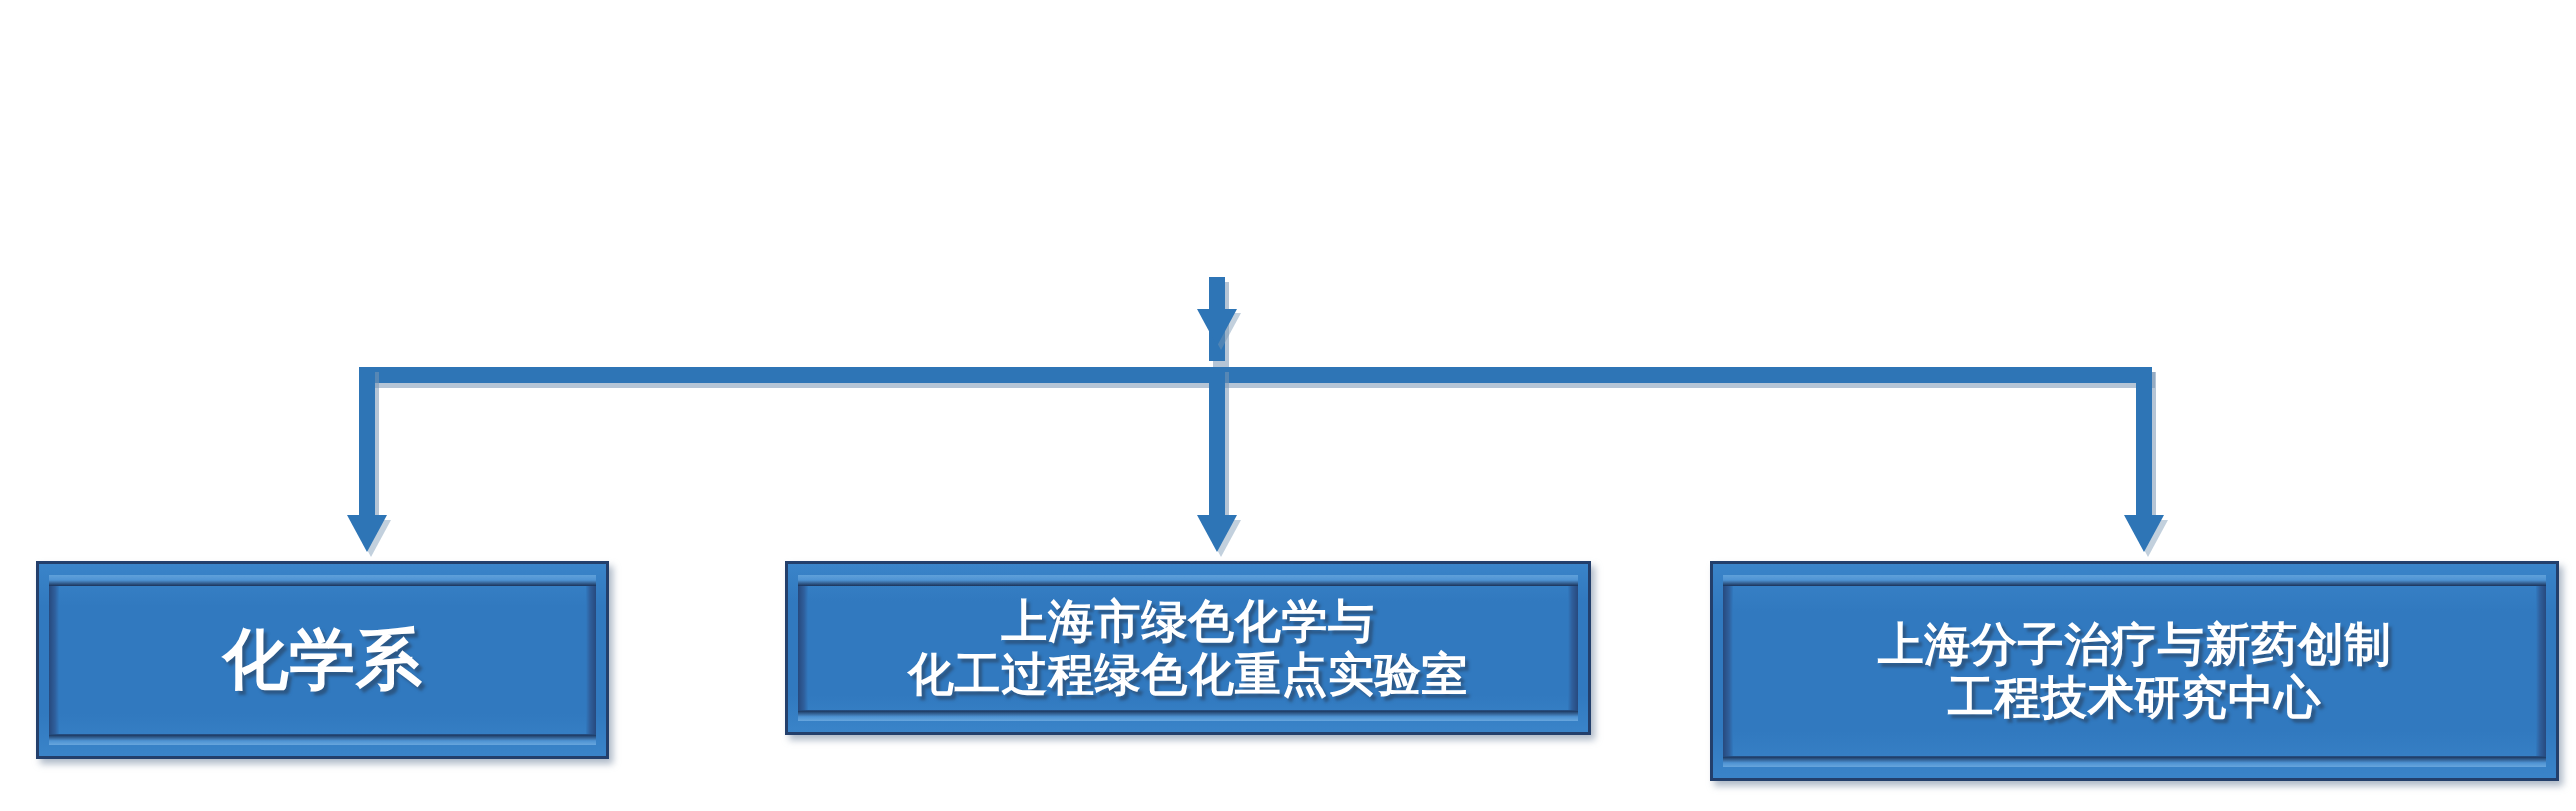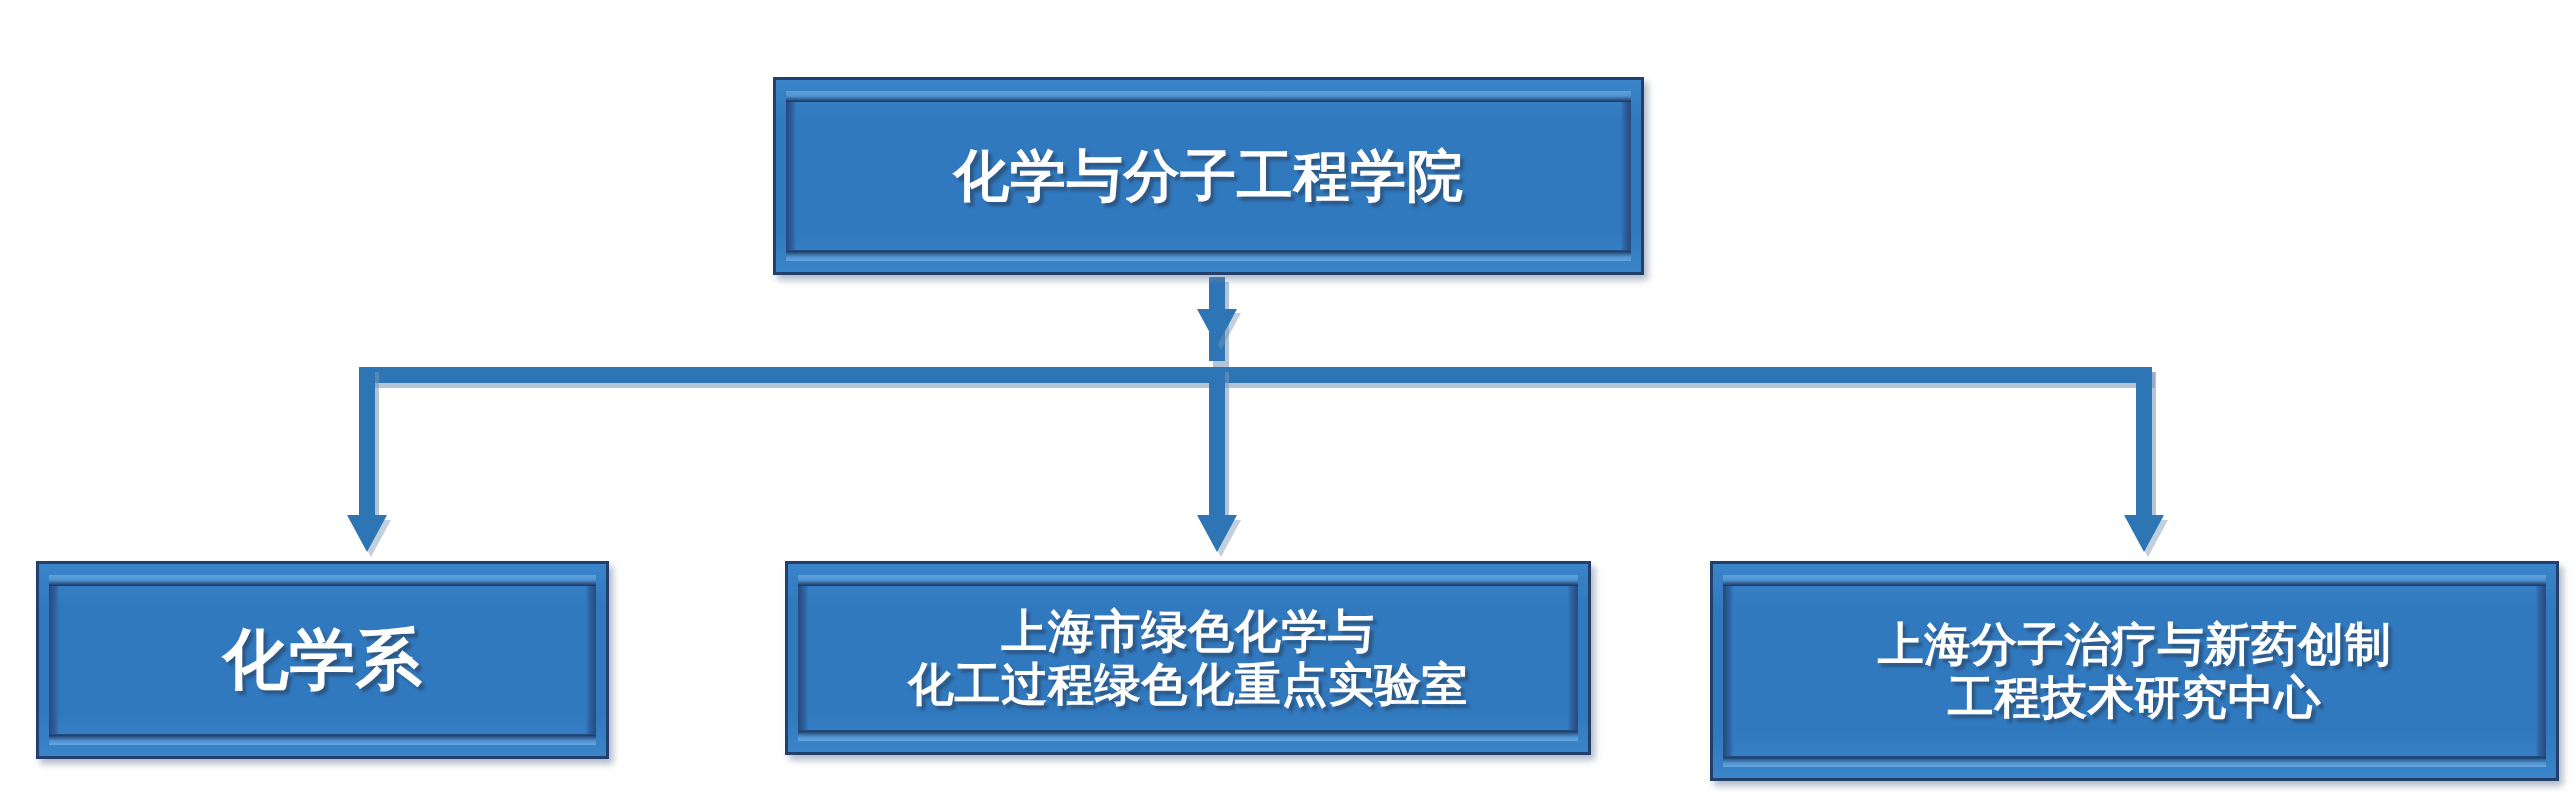--- a/index.html
+++ b/index.html
@@ -71,21 +71,21 @@
     white-space:pre-line;
     padding:0 10px;
   }
 
   #node-root{ left:773px; top:77px; width:871px; height:198px; }
   #node-root .node-label{ font-size:56px; }
 
   #node-dept{ left:36px; top:561px; width:573px; height:198px;align-items:center; }
   #node-dept .node-label{ font-size:66px; }
 
-  #node-lab{ left:785px; top:561px; width:806px; height:194px; }
+  #node-lab{ left:785px; top:561px; width:806px; height:174px; }
   #node-lab .node-label{ font-size:46px; }
 
   #node-center{ left:1710px; top:561px; width:849px; height:220px; }
   #node-center .node-label{ font-size:46px; }
 </style>
 </head>
 <body>
 
 <div id="chart">
 
@@ -115,23 +115,20 @@
     <div class="arrowhead" style="left:1197px; top:515px;"></div>
   </div>
 
   <div>
     <div class="conn-shadow" style="left:2140px; top:372px; width:15.7px; height:152px;"></div>
     <div class="conn" style="left:2136px; top:367px; width:15.7px; height:152px;"></div>
     <div class="arrowhead-sh" style="left:2128px; top:520px;"></div>
     <div class="arrowhead" style="left:2124px; top:515px;"></div>
   </div>
 
-  <div class="node" id="node-root">
-    <div class="node-label">化学与分子工程学院</div>
-  </div>
 
   <div class="node" id="node-dept">
     <div class="node-label">化学系</div>
   </div>
 
   <div class="node" id="node-lab">
     <div class="node-label">上海市绿色化学与
 化工过程绿色化重点实验室</div>
   </div>
 

